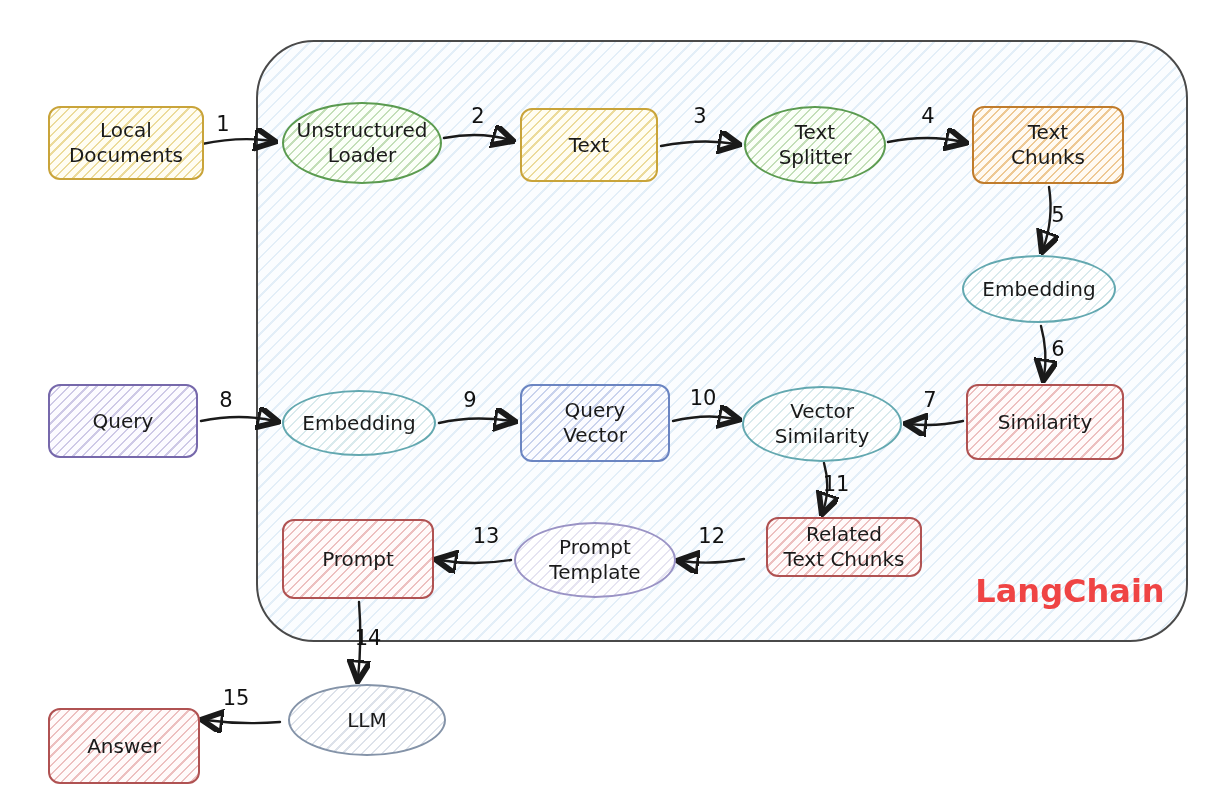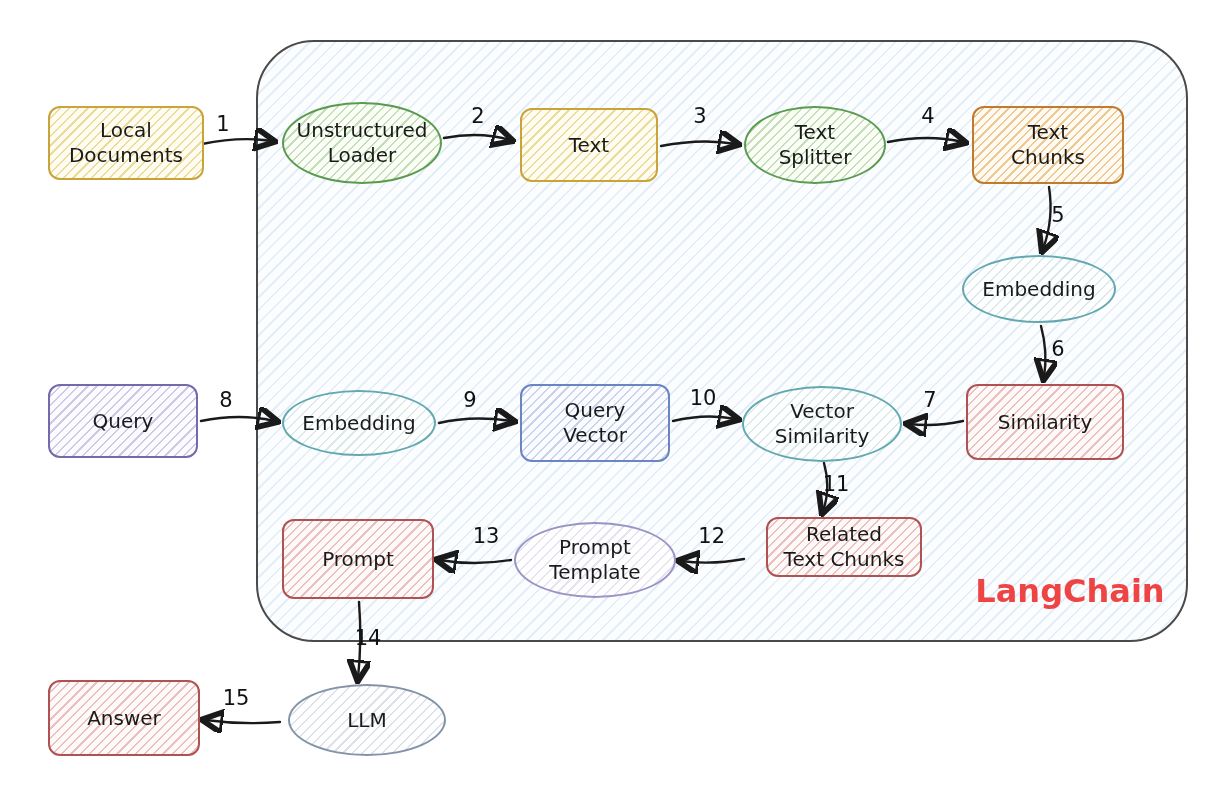--- a/index.html
+++ b/index.html
@@ -190,21 +190,21 @@
   </div>
 
   <div class="node rect c-red" style="left:282px; top:519px; width:152px; height:80px;">
     <span class="lbl">Prompt</span>
   </div>
 
   <div class="node ellipse c-greyblue" style="left:288px; top:684px; width:158px; height:72px;">
     <span class="lbl">LLM</span>
   </div>
 
-  <div class="node rect c-red" style="left:48px; top:680px; width:152px; height:76px;">
+  <div class="node rect c-red" style="left:48px; top:708px; width:152px; height:76px;">
     <span class="lbl">Answer</span>
   </div>
 
   <div class="edge-num" style="left:205px; top:112px;">1</div>
   <div class="edge-num" style="left:460px; top:104px;">2</div>
   <div class="edge-num" style="left:682px; top:104px;">3</div>
   <div class="edge-num" style="left:910px; top:104px;">4</div>
   <div class="edge-num" style="left:1040px; top:203px;">5</div>
   <div class="edge-num" style="left:1040px; top:337px;">6</div>
   <div class="edge-num" style="left:912px; top:388px;">7</div>

